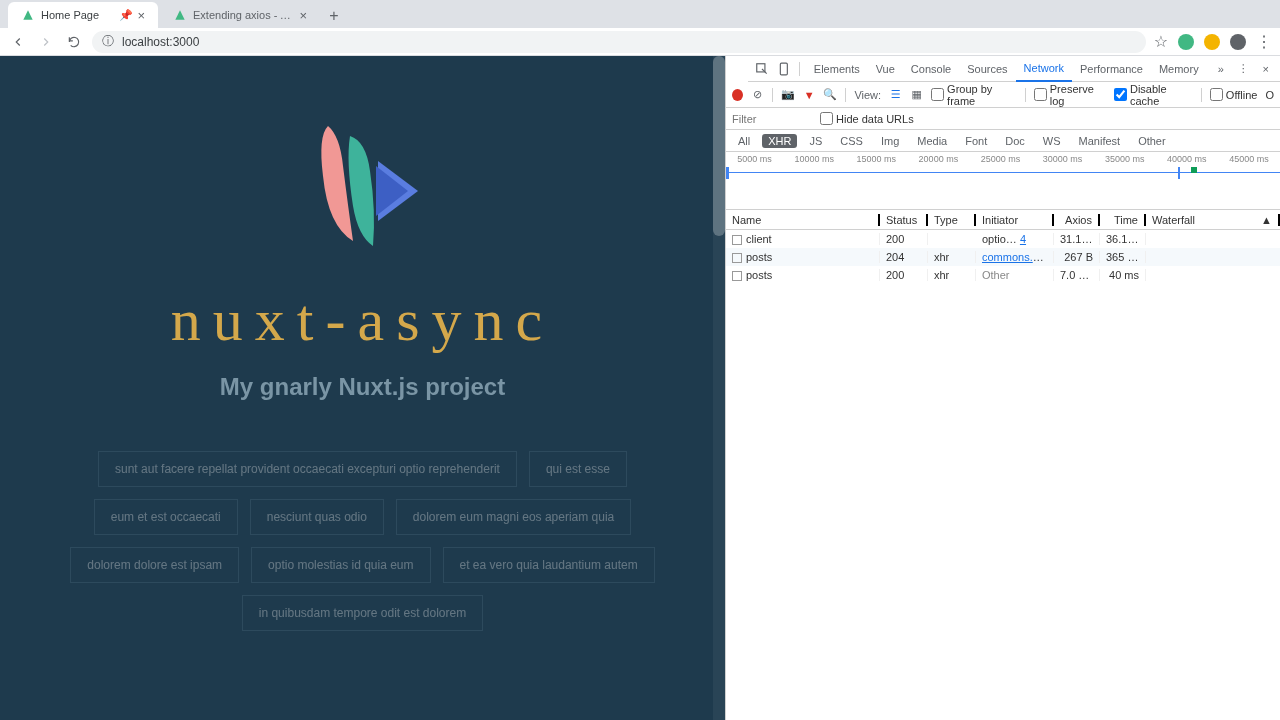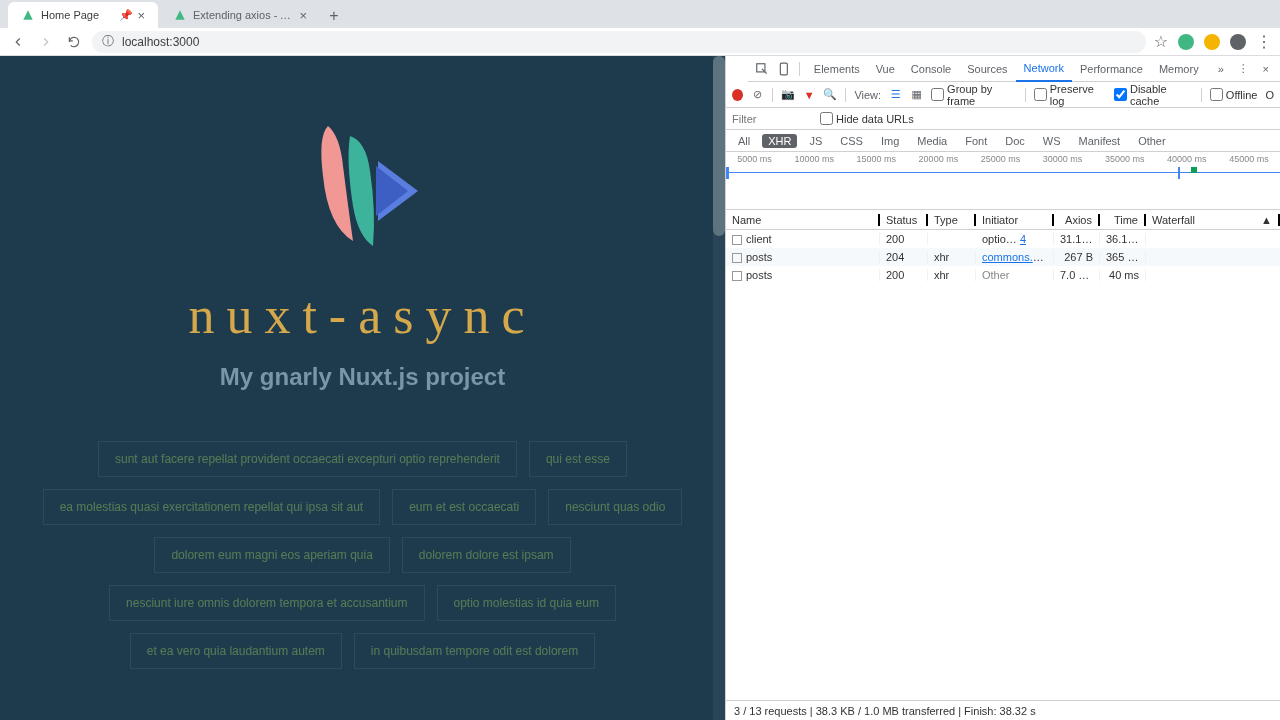--- a/index.html
+++ b/index.html
@@ -26,24 +26,24 @@
 
 
 .page { width: 725px; background: #1e3a4d; color: #fff; overflow: hidden; position: relative; }
 .page-scrollbar { position: absolute; right: 0; top: 0; width: 12px; height: 100%; background: rgba(255,255,255,0.05); }
 .page-scrollbar-thumb { position: absolute; top: 0; right: 0; width: 12px; height: 180px; background: rgba(255,255,255,0.25); border-radius: 6px; }
 .page-header { padding: 14px 10px 4px; }
 .app-title { font-size: 22px; font-weight: 300; letter-spacing: 1px; color: #6aa5c0; }
 .app-subtitle { font-size: 13px; color: #b8c9d3; margin-top: 2px; }
 .hero { text-align: center; padding: 50px 40px 20px; }
 .logo { width: 130px; height: 150px; margin: 0 auto 30px; position: relative; }
-.hero-title { font-size: 52px; font-weight: 300; letter-spacing: 12px; color: #d4a84b; font-family: Georgia, serif; }
+.hero-title { font-size: 60px; font-weight: 300; letter-spacing: 12px; color: #d4a84b; font-family: Georgia, serif; }
 .hero-subtitle { font-size: 24px; color: #7a95a5; margin-top: 18px; font-weight: 700; }
 .post-grid { display: flex; flex-wrap: wrap; justify-content: center; gap: 12px; padding: 30px 40px; opacity: 0.35; }
-.post-box { border: 1px solid #4a6a7d; padding: 10px 16px; font-size: 12px; color: #bef264; white-space: nowrap; cursor: pointer; }
+.post-box { border: 1px solid #4a6a7d; padding: 10px 16px; font-size: 12px; color: #e5e5e5; white-space: nowrap; cursor: pointer; }
 
 
 .devtools { width: 555px; background: #fff; border-left: 1px solid #d0d0d0; display: flex; flex-direction: column; font-size: 11px; color: #333; }
 .dt-header { height: 26px; border-bottom: 1px solid #d0d0d0; display: flex; align-items: center; padding: 0 6px; gap: 6px; margin-left: 22px; }
 .dt-header-icon { width: 18px; height: 18px; display: flex; align-items: center; justify-content: center; color: #5f6368; cursor: pointer; }
 .dt-tabs { display: flex; flex: 1; }
 .dt-tab { padding: 0 8px; height: 26px; display: flex; align-items: center; font-size: 11px; color: #5f6368; cursor: pointer; }
 .dt-tab.active { color: #1a73e8; border-bottom: 2px solid #1a73e8; }
 .dt-controls { height: 26px; border-bottom: 1px solid #d0d0d0; display: flex; align-items: center; padding: 0 6px; gap: 8px; }
 .record-btn { width: 12px; height: 12px; border-radius: 50%; background: #d93025; cursor: pointer; }
@@ -143,26 +143,24 @@
           <polygon points="80,55 120,85 80,115" fill="#5a7de0"></polygon>
           <polygon points="78,60 110,85 78,110" fill="#3d5fc4"></polygon>
         </svg>
       </div>
       <div class="hero-title">nuxt-async</div>
       <div class="hero-subtitle">My gnarly Nuxt.js project</div>
     </div>
     <div class="post-grid">
       <div class="post-box">sunt aut facere repellat provident occaecati excepturi optio reprehenderit</div>
       <div class="post-box">qui est esse</div>
-      <div class="post-box">ea molestias quasi exercitationem repellat qui ipsa sit aut</div>
       <div class="post-box">eum et est occaecati</div>
       <div class="post-box">nesciunt quas odio</div>
       <div class="post-box">dolorem eum magni eos aperiam quia</div>
       <div class="post-box">dolorem dolore est ipsam</div>
-      <div class="post-box">nesciunt iure omnis dolorem tempora et accusantium</div>
       <div class="post-box">optio molestias id quia eum</div>
       <div class="post-box">et ea vero quia laudantium autem</div>
       <div class="post-box">in quibusdam tempore odit est dolorem</div>
 
     </div>
     <div class="page-scrollbar">
       <div class="page-scrollbar-thumb"></div>
     </div>
   </div>
 
@@ -302,15 +300,14 @@
     <div class="dt-td col-status">200</div>
     <div class="dt-td col-type">xhr</div>
     <div class="dt-td col-init"><span class="" style="color:#888;">Other</span></div>
     <div class="dt-td col-size">7.0 KB</div>
     <div class="dt-td col-time">40 ms</div>
     <div class="dt-td col-wf"></div>
   </div>
         </div>
     </div>
 
-    <div class="dt-footer">3 / 13 requests | 38.3 KB / 1.0 MB transferred | Finish: 38.32 s</div>
   </div>
 </div>
 
 </body></html>

